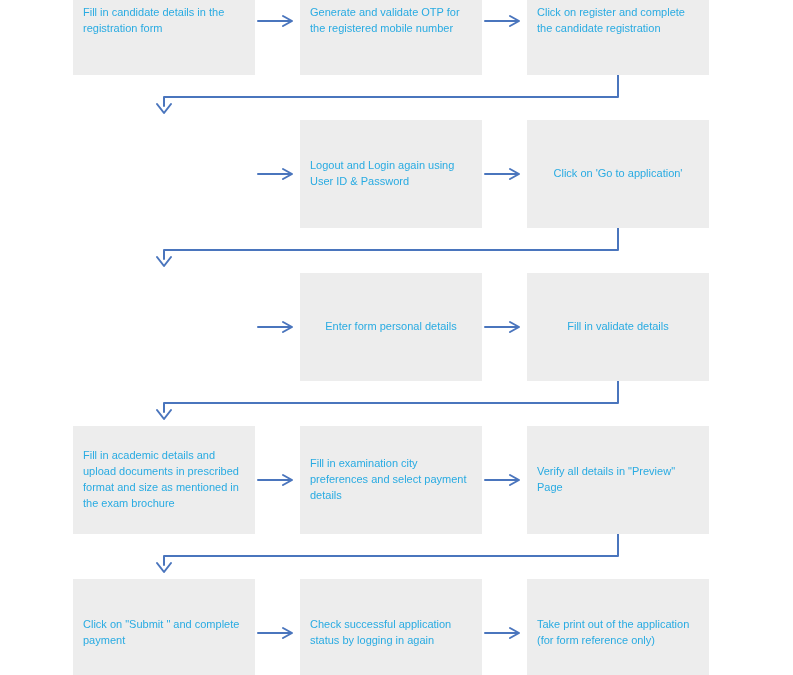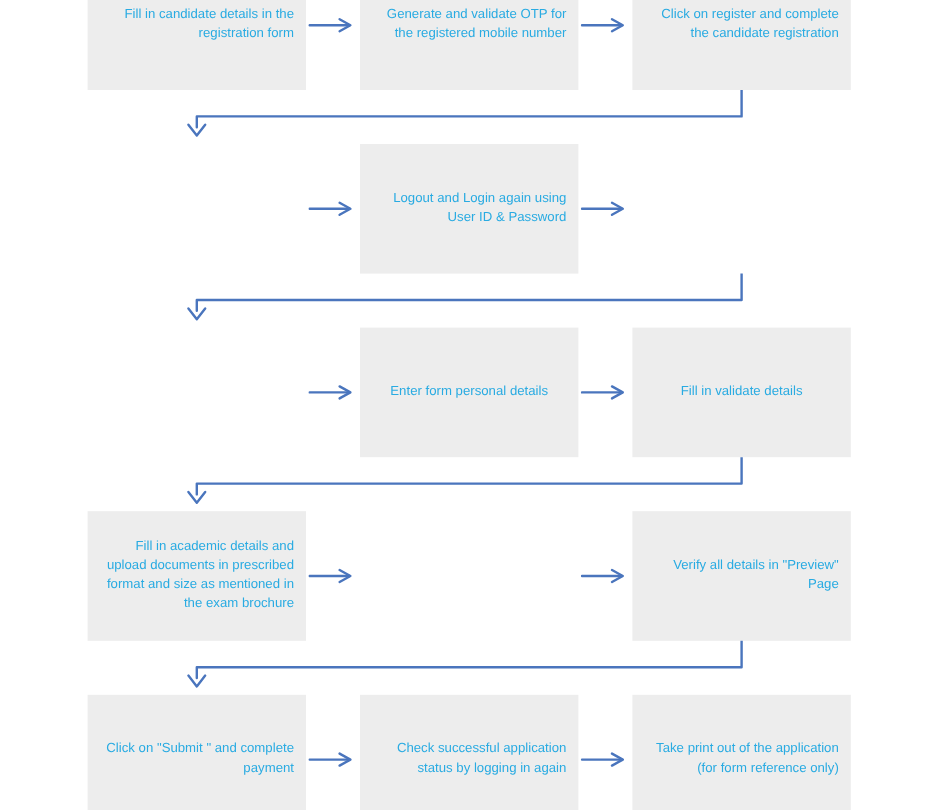--- a/index.html
+++ b/index.html
@@ -24,21 +24,21 @@
     background: var(--box-bg);
     display: flex;
     align-items: center;
     justify-content: center;
     padding: 6px 10px;
   }
   .step-text {
     color: var(--step-text);
     font-size: 11px;
     line-height: 1.45;
-    text-align: right;
+    text-align: left;
   }
   
   .c0 { left: 73px; }
   .c1 { left: 300px; }
   .c2 { left: 527px; }
   
   .r0 { top: -33px; }
   .r1 { top: 120px; }
   .r2 { top: 273px; }
   .r3 { top: 426px; }
@@ -98,20 +98,23 @@
     <line x1="1" y1="7" x2="34" y2="7"></line>
       <path d="M26 2 L35 7 L26 12"></path>
   </svg>
   <div class="box r1 c1">
     <span class="step-text">Logout and Login again using User ID &amp; Password</span>
   </div>
   <svg class="harrow ax1 ay1" viewBox="0 0 42 14">
     <line x1="1" y1="7" x2="34" y2="7"></line>
       <path d="M26 2 L35 7 L26 12"></path>
   </svg>
+  <div class="box r1 c2">
+    <span class="step-text">Click on 'Go to application'</span>
+  </div>
   <svg class="elbow ey1" viewBox="0 0 480 45">
     <polyline points="468,0 468,22 14,22 14,31"></polyline>
       <path d="M7 29 L14 38 L21 29"></path>
   </svg>
 
   <svg class="harrow ax0 ay2" viewBox="0 0 42 14">
     <line x1="1" y1="7" x2="34" y2="7"></line>
       <path d="M26 2 L35 7 L26 12"></path>
   </svg>
   <div class="box r2 c1">
@@ -129,20 +132,23 @@
       <path d="M7 29 L14 38 L21 29"></path>
   </svg>
 
   <div class="box r3 c0">
     <span class="step-text">Fill in academic details and upload documents in prescribed format and size as mentioned in the exam brochure</span>
   </div>
   <svg class="harrow ax0 ay3" viewBox="0 0 42 14">
     <line x1="1" y1="7" x2="34" y2="7"></line>
       <path d="M26 2 L35 7 L26 12"></path>
   </svg>
+  <div class="box r3 c1">
+    <span class="step-text">Fill in examination city preferences and select payment details</span>
+  </div>
   <svg class="harrow ax1 ay3" viewBox="0 0 42 14">
     <line x1="1" y1="7" x2="34" y2="7"></line>
       <path d="M26 2 L35 7 L26 12"></path>
   </svg>
   <div class="box r3 c2">
     <span class="step-text">Verify all details in "Preview" Page</span>
   </div>
   <svg class="elbow ey3" viewBox="0 0 480 45">
     <polyline points="468,0 468,22 14,22 14,31"></polyline>
       <path d="M7 29 L14 38 L21 29"></path>

